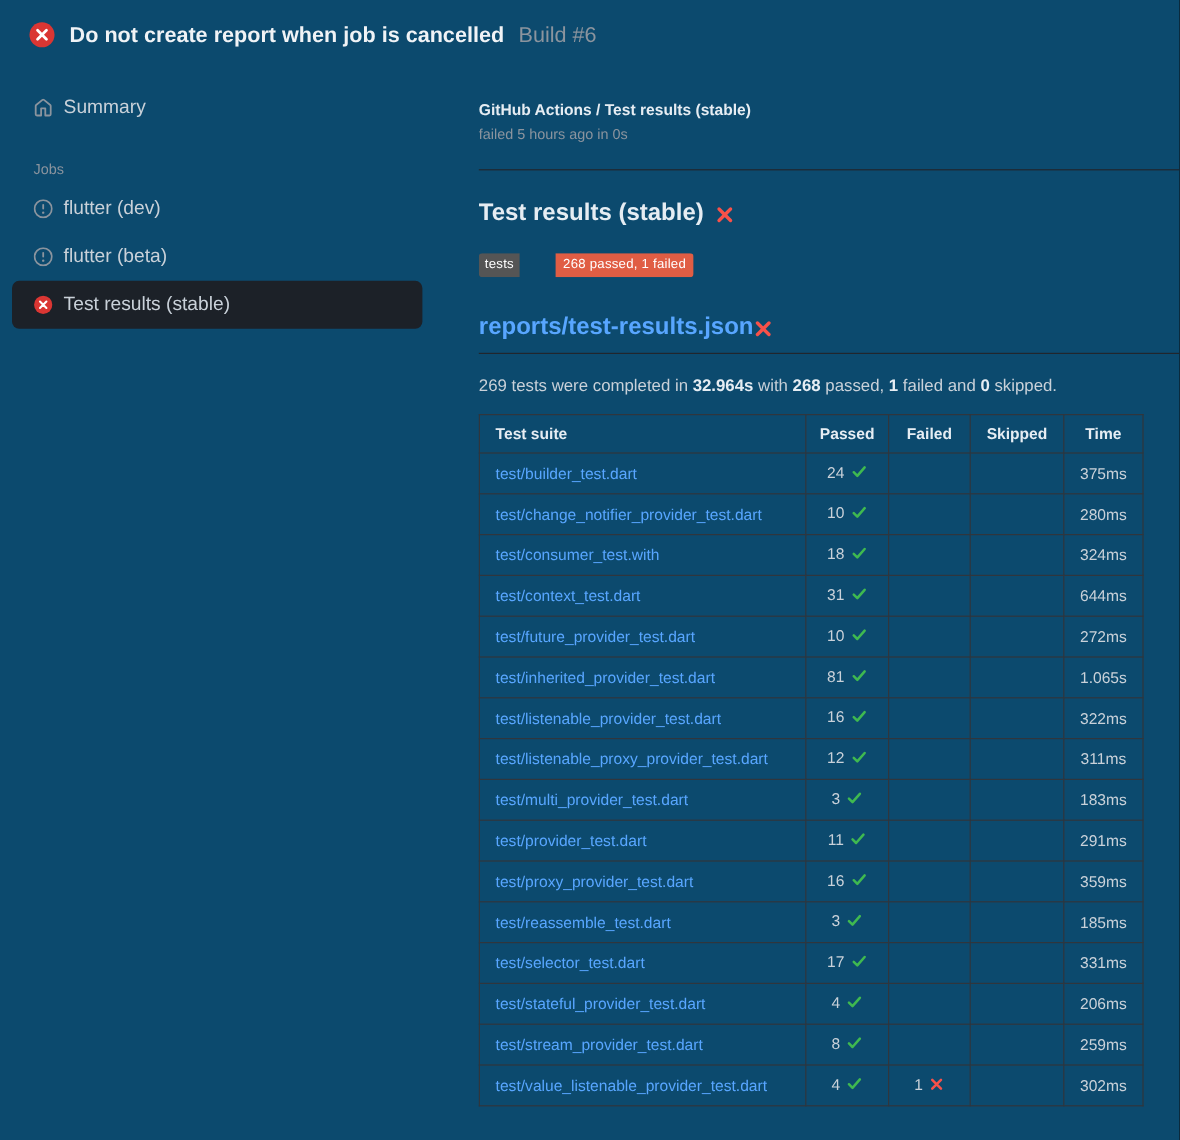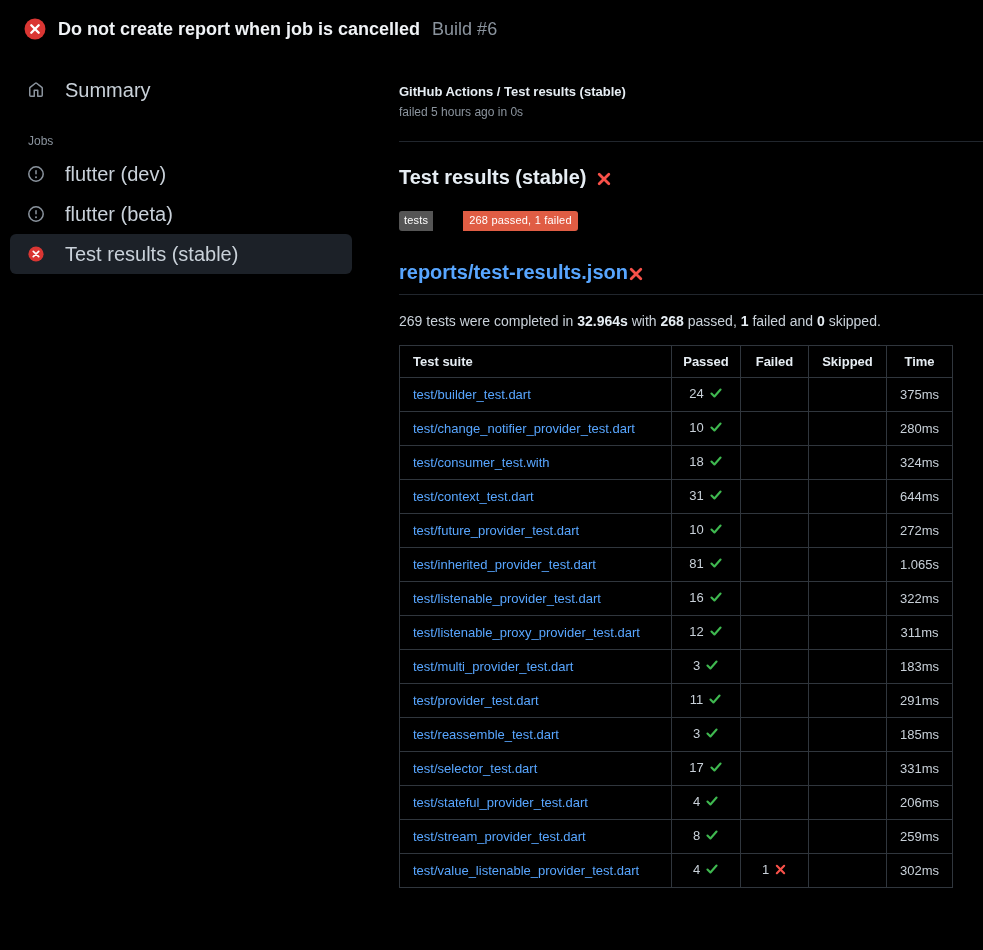--- a/index.html
+++ b/index.html
@@ -1,28 +1,28 @@
 <!DOCTYPE html>
 <html><head>
 <meta charset="utf-8">
 <style>
   * { margin:0; padding:0; box-sizing:border-box; }
   html,body { background:#0d1117; }
   body { font-family:"Liberation Sans","DejaVu Sans",sans-serif; color:#c9d1d9; }
-  .page { position:relative; width:983px; height:950px; background:#000000; overflow:hidden; }
+  .page { position:relative; width:983px; height:950px; background:#0c4a6e; overflow:hidden; }
 
   
   .top-header { position:absolute; top:0; left:0; right:0; height:58px; display:flex; align-items:center; padding:0 24px; gap:12px; }
   .run-title { font-size:18px; font-weight:700; color:#f0f3f6; white-space:nowrap; }
   .build-no { font-size:18px; font-weight:400; color:#8b949e; white-space:nowrap; }
   .hdr-icon { display:inline-flex; flex:none; }
 
   
   .sidebar { position:absolute; top:70px; left:0; width:385px; }
-  .side-item { display:flex; align-items:center; gap:21px; height:40px; width:342px; margin-left:10px; padding:0 10px 0 18px; border-radius:6px; font-size:20px; color:#c9d1d9; cursor:pointer; }
+  .side-item { display:flex; align-items:center; gap:9px; height:40px; width:342px; margin-left:10px; padding:0 10px 0 18px; border-radius:6px; font-size:16px; color:#c9d1d9; cursor:pointer; }
   .side-item.selected { background:#1c2128; }
   .side-item .status-icon, .side-item .home-ic { display:inline-flex; flex:none; }
   .jobs-heading { margin:24px 0 6px 28px; font-size:12px; color:#8b949e; }
 
   
   .main { position:absolute; left:399px; top:84px; right:0; }
   .breadcrumb { font-size:13px; font-weight:700; color:#e6edf3; }
   .run-status { font-size:12px; color:#8b949e; margin-top:6px; }
   .divider { height:1px; background:#21262d; margin-top:22px; }
   .check-title-row { display:flex; align-items:center; gap:10px; margin-top:24px; }
@@ -240,20 +240,29 @@
           <tr>
             <td class="col-suite"><a href="#" class="suite-link">test/provider_test.dart</a></td>
             <td class="col-num"><span>11</span><span class="mini-icon"><svg width="14" height="14" viewBox="0 0 16 16">
                   <path d="M2.8 8.6l3.4 3.4 7-8" fill="none" stroke="#3fb950" stroke-width="2.4" stroke-linecap="round" stroke-linejoin="round"></path>
                 </svg></span></td>
             <td class="col-num"></td>
             <td class="col-num"></td>
             <td class="col-num">291ms</td>
           </tr>
           <tr>
+            <td class="col-suite"><a href="#" class="suite-link">test/proxy_provider_test.dart</a></td>
+            <td class="col-num"><span>16</span><span class="mini-icon"><svg width="14" height="14" viewBox="0 0 16 16">
+                  <path d="M2.8 8.6l3.4 3.4 7-8" fill="none" stroke="#3fb950" stroke-width="2.4" stroke-linecap="round" stroke-linejoin="round"></path>
+                </svg></span></td>
+            <td class="col-num"></td>
+            <td class="col-num"></td>
+            <td class="col-num">359ms</td>
+          </tr>
+          <tr>
             <td class="col-suite"><a href="#" class="suite-link">test/reassemble_test.dart</a></td>
             <td class="col-num"><span>3</span><span class="mini-icon"><svg width="14" height="14" viewBox="0 0 16 16">
                   <path d="M2.8 8.6l3.4 3.4 7-8" fill="none" stroke="#3fb950" stroke-width="2.4" stroke-linecap="round" stroke-linejoin="round"></path>
                 </svg></span></td>
             <td class="col-num"></td>
             <td class="col-num"></td>
             <td class="col-num">185ms</td>
           </tr>
           <tr>
             <td class="col-suite"><a href="#" class="suite-link">test/selector_test.dart</a></td>

